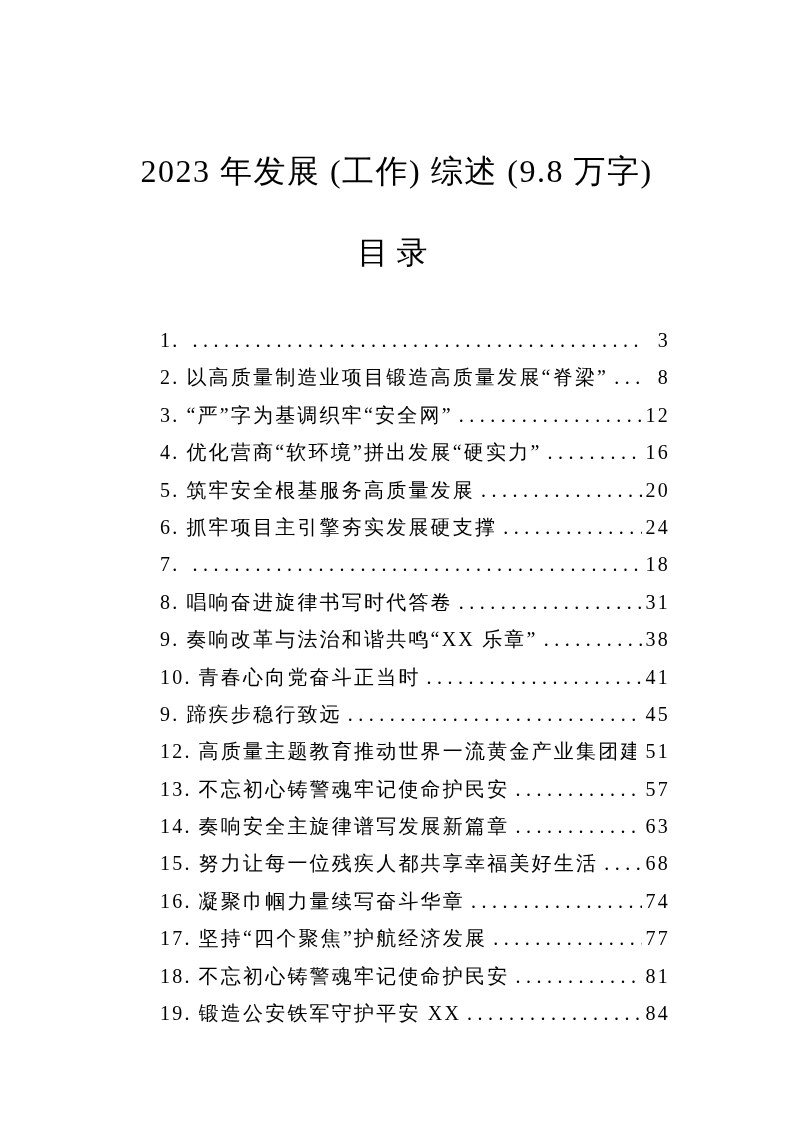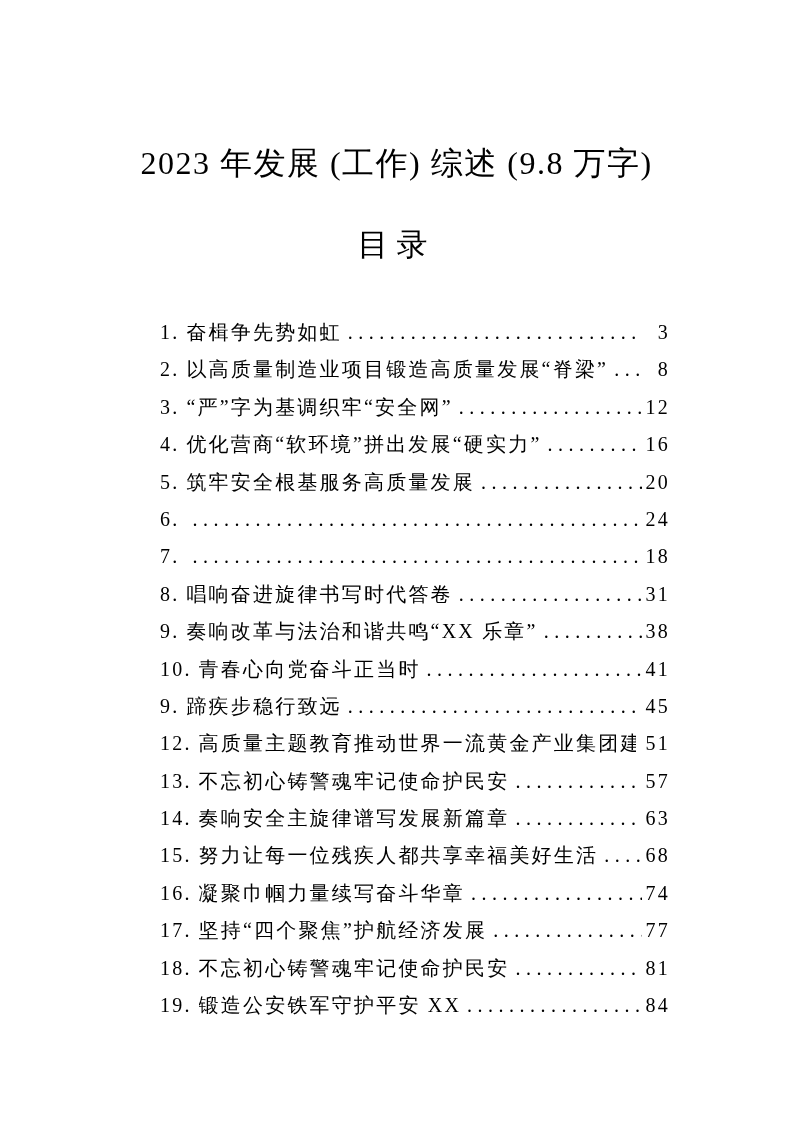--- a/index.html
+++ b/index.html
@@ -10,21 +10,21 @@
     color: #000000;
     font-family: "Liberation Serif", "DejaVu Serif", serif;
     overflow: hidden;
   }
   .page {
     width: 793px;
     height: 1122px;
     position: relative;
   }
   .doc-title {
-    margin: 8px;
+    margin: 16px;
     padding-top: 133px;
     text-align: center;
     font-size: 32px;
     font-weight: normal;
     letter-spacing: 1.5px;
     line-height: 44px;
     white-space: nowrap;
   }
   .toc-heading {
     margin: 16px;
@@ -81,21 +81,20 @@
 <body>
 
 <div class="page">
   <h1 class="doc-title">2023 年发展 (工作) 综述 (9.8 万字)</h1>
 
   <h2 class="toc-heading">目录</h2>
 
   <div class="toc-list">
   <div class="toc-row">
     <span class="toc-num">1.</span>
-    <span class="toc-title">奋楫争先势如虹</span>
     <span class="toc-leader"></span>
     <span class="toc-page">3</span>
   </div>
 
   <div class="toc-row">
     <span class="toc-num">2.</span>
     <span class="toc-title">以高质量制造业项目锻造高质量发展“脊梁”</span>
     <span class="toc-leader"></span>
     <span class="toc-page">8</span>
   </div>
@@ -116,20 +115,21 @@
 
   <div class="toc-row">
     <span class="toc-num">5.</span>
     <span class="toc-title">筑牢安全根基服务高质量发展</span>
     <span class="toc-leader"></span>
     <span class="toc-page">20</span>
   </div>
 
   <div class="toc-row">
     <span class="toc-num">6.</span>
+    <span class="toc-title">抓牢项目主引擎夯实发展硬支撑</span>
     <span class="toc-leader"></span>
     <span class="toc-page">24</span>
   </div>
 
   <div class="toc-row">
     <span class="toc-num">7.</span>
     <span class="toc-leader"></span>
     <span class="toc-page">18</span>
   </div>
 

